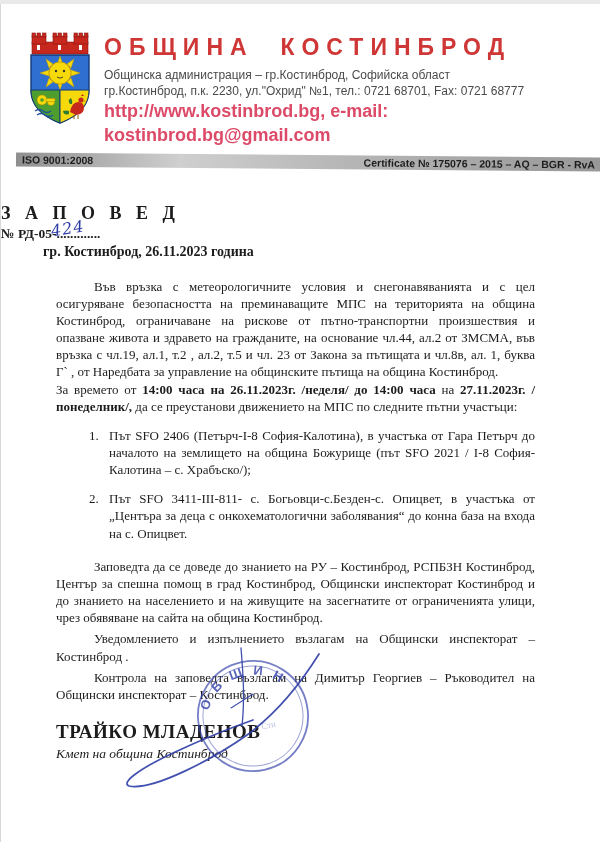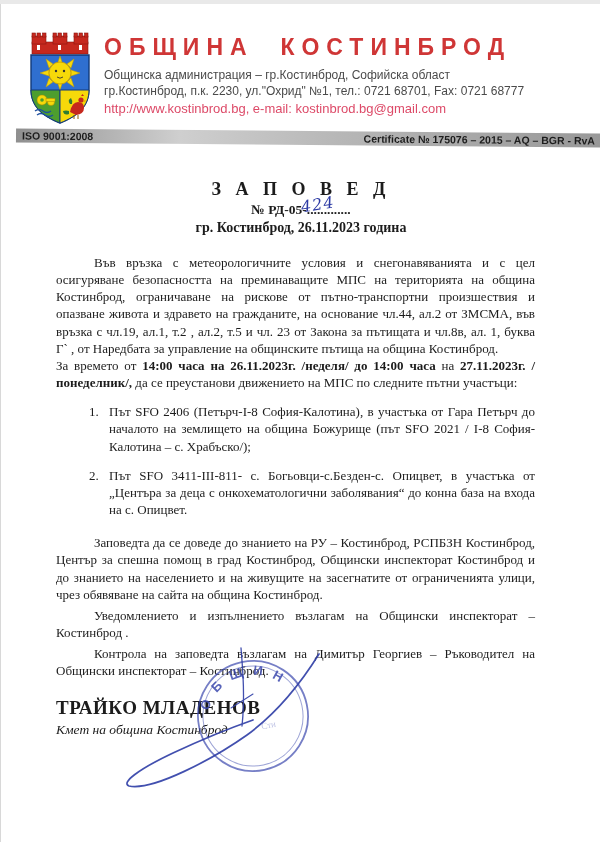--- a/index.html
+++ b/index.html
@@ -8,37 +8,37 @@
     background:#ffffff;border-left:1px solid #d8d8d8;overflow:hidden;
     font-family:"Liberation Serif", serif;color:#1c1c1c;
   }
   
   .header{position:relative;padding:28px 45px 0 25px;font-family:"Liberation Sans", sans-serif;}
   .header-row{display:flex;align-items:flex-start;}
   .logo{width:68px;height:92px;flex:0 0 68px;margin-right:10px;}
   .head-text{padding-top:2px;}
   .brand{font-size:23px;font-weight:bold;letter-spacing:7px;white-space:pre;line-height:1.15;margin-bottom:8px;}
   .org-line{font-size:12px;color:#4a4a4a;line-height:1.32;}
-  .contact-line{font-size:13px;line-height:1.32;font-weight:normal;}
+  .contact-line{font-size:18px;line-height:1.32;font-weight:bold;}
   .iso-bar{
     position:relative;margin:7px 0 0 -10px;width:585px;height:14px;
     background:linear-gradient(90deg,#8f8f8f 0%,#cfcfcf 28%,#b7b7b7 55%,#989898 100%);
     transform:rotate(0.5deg);display:flex;justify-content:space-between;align-items:center;
     font-size:10.5px;font-weight:bold;color:#1d1d1d;padding:0 6px;box-sizing:border-box;
   }
   
-  .title-block{margin-top:34px;text-align:center;}
+  .title-block{margin-top:34px;}
   .doc-title{font-size:18px;font-weight:bold;letter-spacing:5px;}
   .doc-number{font-size:13.5px;font-weight:bold;position:relative;display:inline-block;margin-top:2px;}
   .handwritten{
     position:absolute;top:-7px;right:16px;color:#2c3aa4;
     font-family:"DejaVu Serif", serif;font-style:italic;font-size:16px;font-weight:normal;
     transform:rotate(-9deg);letter-spacing:1px;
   }
-  .doc-place{font-size:14px;font-weight:bold;margin-top:2px;}
+  .doc-place{font-size:14px;font-weight:bold;margin-top:2px;padding-left:42px;}
   
   .body{padding:0 66px 0 55px;font-size:13px;line-height:1.32;text-align:justify;}
   .p{margin:0;}
   .p.indent{text-indent:38px;}
   .p1{margin-top:18px;}
   .order-heading{text-align:center;font-weight:bold;font-size:14px;letter-spacing:4px;margin:16px 0 14px 0;}
   .list{margin-top:12px;}
   .list-item{display:flex;margin-bottom:12px;}
   .li-num{flex:0 0 20px;margin-left:33px;font-weight:normal;}
   .li-text{flex:1;text-align:justify;}

